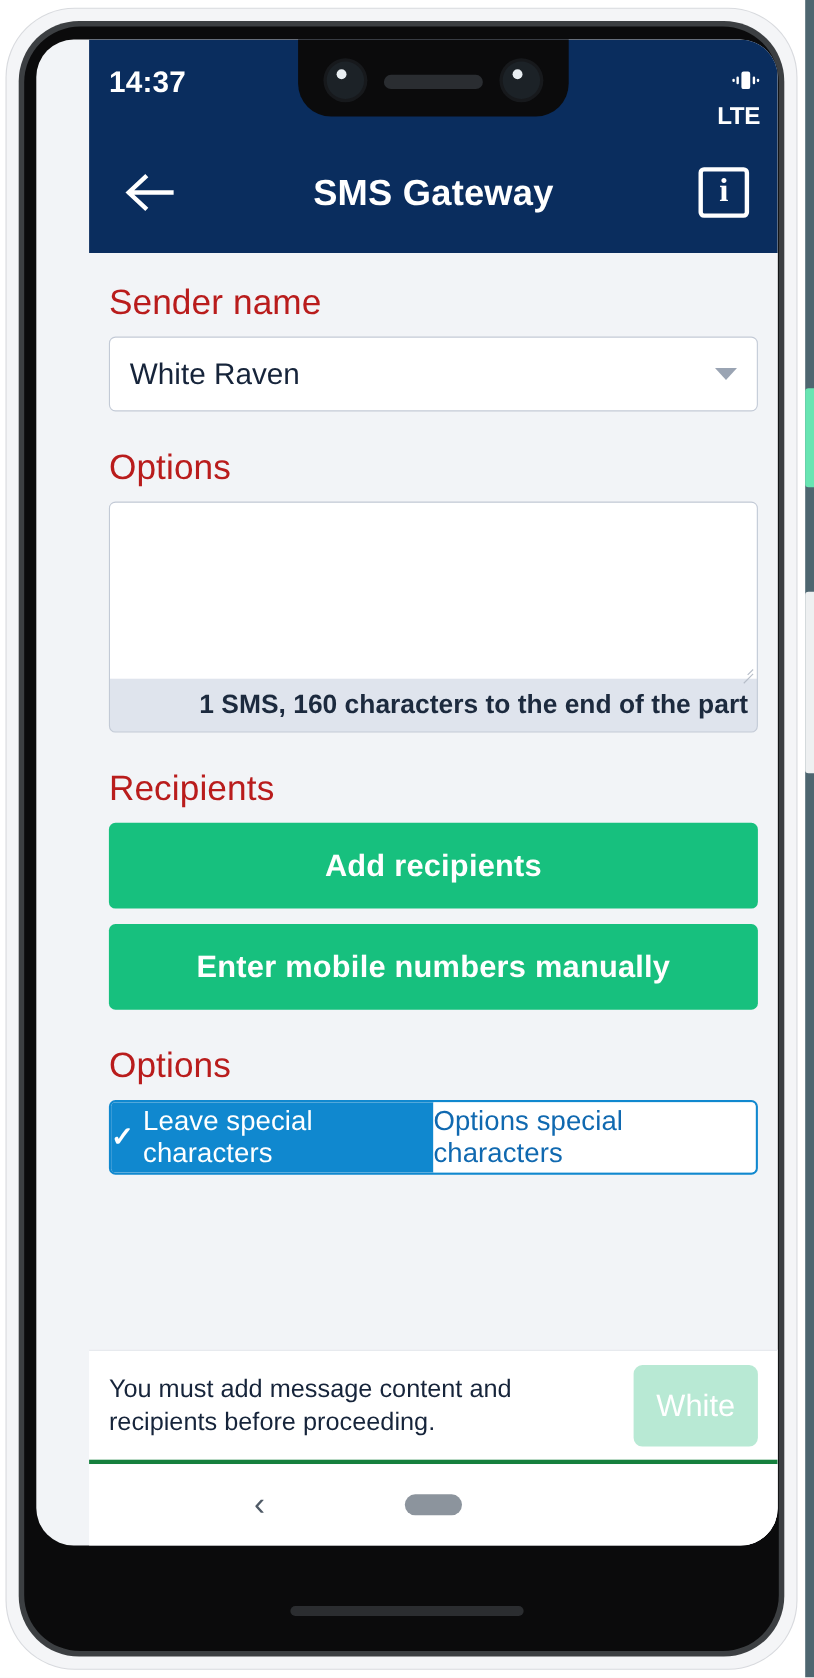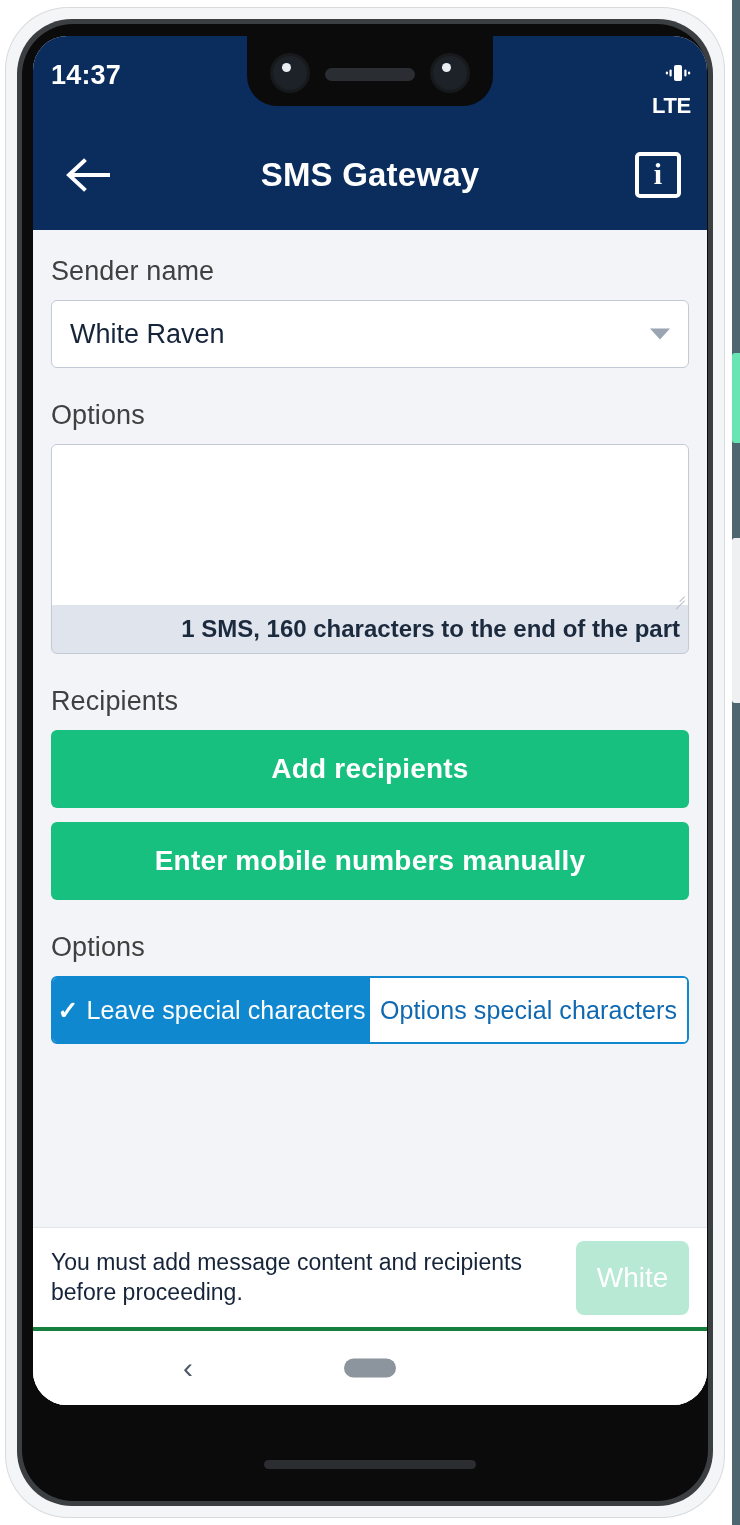--- a/index.html
+++ b/index.html
@@ -79,20 +79,21 @@
   
   .screen {
     position: absolute;
     left: 33px;
     top: 36px;
     width: 674px;
     height: 1369px;
     border-radius: 34px;
     overflow: hidden;
     background: #f2f4f7;
+    padding-left: 48px;
   }
 
   
   .statusbar {
     position: relative;
     height: 84px;
     background: #0a2d5e;
     color: #ffffff;
   }
   .sb-time {
@@ -218,22 +219,22 @@
 
   
   .content {
     height: 1175px;
     background: #f2f4f7;
     position: relative;
   }
   .form-area { padding: 26px 18px 0 18px; }
 
   .field-label {
-    font-size: 27px;
-    color: #404040;
+    font-size: 32px;
+    color: #b91c1c;
     font-weight: 400;
     margin-bottom: 13px;
     letter-spacing: 0.1px;
   }
 
   .select-box {
     position: relative;
     height: 68px;
     background: #ffffff;
     border: 1px solid #c3cad6;

